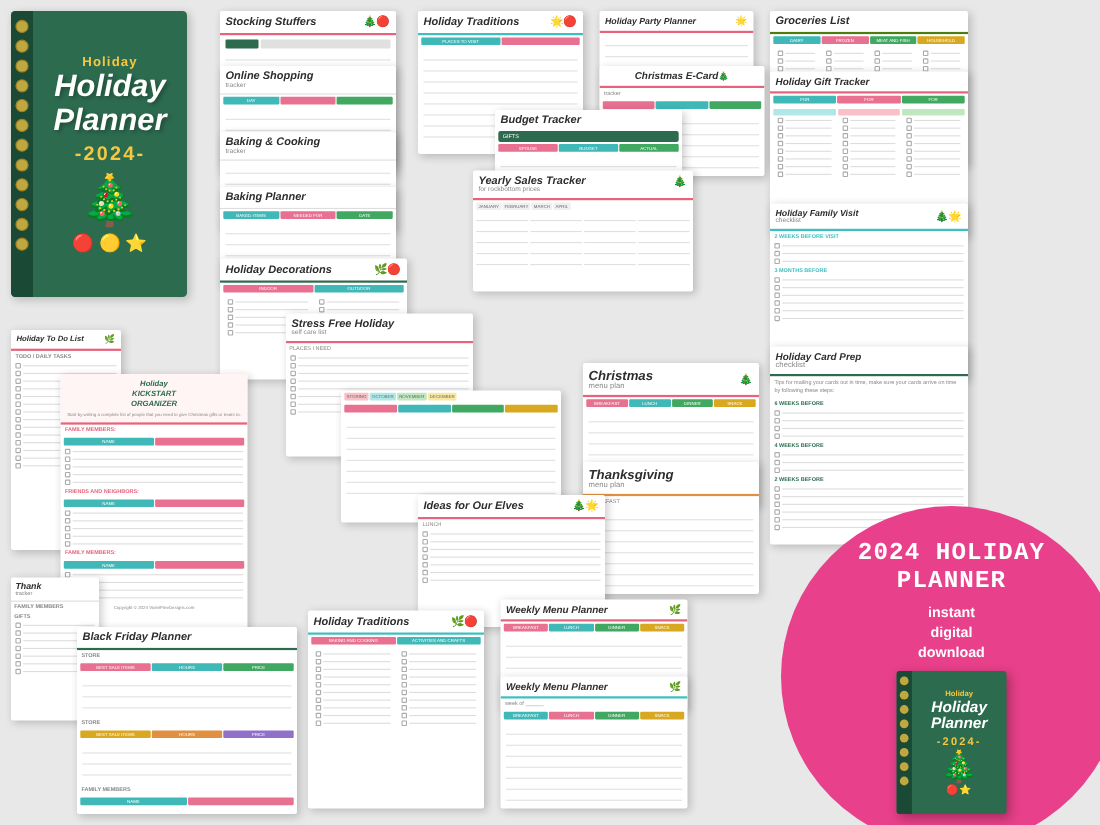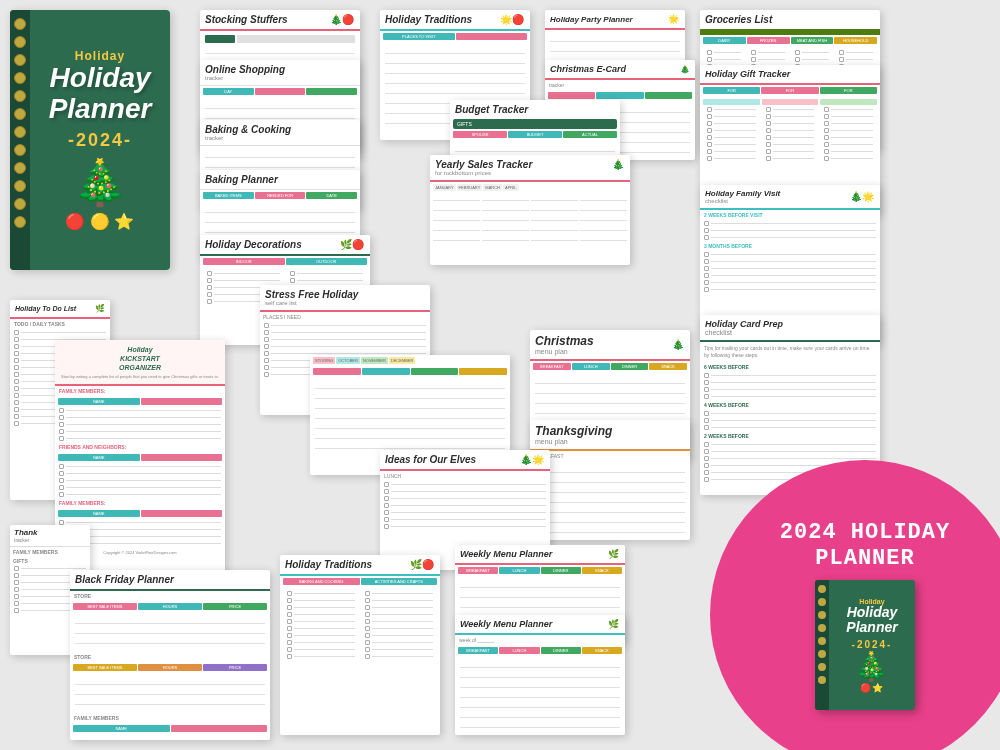--- a/index.html
+++ b/index.html
@@ -508,21 +508,21 @@
         <div class="page-line"></div>
           <div class="page-line"></div>
           <div class="page-line"></div>
         <div class="page-line"></div>
           <div class="page-line"></div>
           <div class="page-line"></div>
       </div>
     </div>
 
     <div class="page-card p-groceries">
-      <div style="display:flex;align-items:flex-start;justify-content:space-between;padding:4px 5px;border-bottom:6px solid #4d7c0f;">
+      <div style="display:flex;align-items:flex-start;justify-content:space-between;padding:4px 5px;border-bottom:2px solid #4d7c0f;">
         <div style="font-size:10px;font-weight:800;color:#2d2d2d;font-style:italic;">Groceries List</div>
       </div>
       <div class="table-header">
         <div class="table-col col-teal">DAIRY</div>
         <div class="table-col col-pink">FROZEN</div>
         <div class="table-col col-green">MEAT AND FISH</div>
         <div class="table-col col-yellow">HOUSEHOLD</div>
       </div>
       <div style="display:flex;gap:2px;padding:3px;">
         <div style="flex:1;">
@@ -630,21 +630,21 @@
         <div class="page-line"></div>
           <div class="page-line"></div>
           <div class="page-line"></div>
         <div class="page-line"></div>
           <div class="page-line"></div>
           <div class="page-line"></div>
       </div>
     </div>
 
     <div class="page-card p-ecard">
-      <div style="display:flex;align-items:center;justify-content:space-between;padding:4px 5px;border-bottom:2px solid #e8627a;">
+      <div style="display:flex;align-items:center;justify-content:center;padding:4px 5px;border-bottom:2px solid #e8627a;">
         <div style="font-size:9px;font-weight:800;color:#2d2d2d;font-style:italic;">Christmas E-Card</div>
         <div style="font-size:8px;">🎄</div>
       </div>
       <div style="font-size:5px;color:#888;padding:2px 4px;">tracker</div>
       <div class="table-header">
         <div class="table-col col-pink"></div>
         <div class="table-col col-teal"></div>
         <div class="table-col col-green"></div>
       </div>
       <div class="page-lines">
@@ -1541,20 +1541,25 @@
           <div class="page-line"></div>
           <div class="page-line"></div>
         <div class="page-line"></div>
       </div>
     </div>
 
     <div class="pink-circle">
       <div class="pink-circle-text">
         <div class="pink-title">2024 HOLIDAY</div>
         <div class="pink-title">PLANNER</div>
+        <div class="pink-sub">
+          <span>instant</span><br>
+          <span>digital</span><br>
+          <span>download</span>
+        </div>
       </div>
       <div class="mini-planner">
         <div class="mini-spine">
           <div class="mini-spine-dot"></div>
           <div class="mini-spine-dot"></div>
           <div class="mini-spine-dot"></div>
           <div class="mini-spine-dot"></div>
           <div class="mini-spine-dot"></div>
           <div class="mini-spine-dot"></div>
           <div class="mini-spine-dot"></div>

